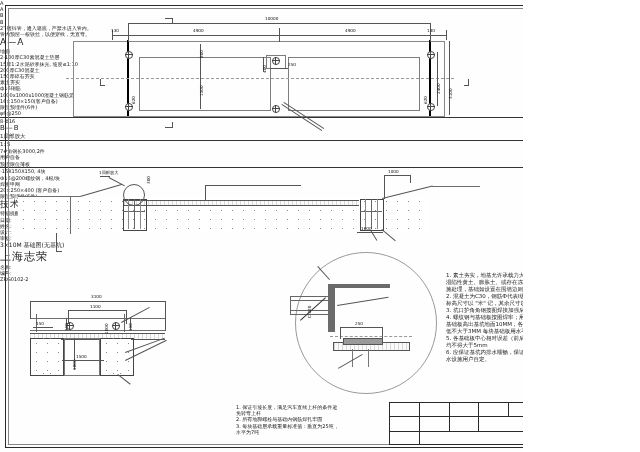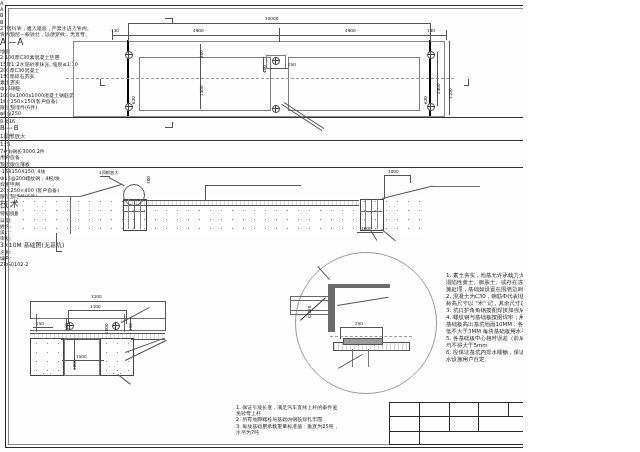--- a/index.html
+++ b/index.html
@@ -335,17 +335,18 @@
     <div class="ln h" style="left:389px;top:416px;width:149px;background:#2a2a2a;"></div>
     <div class="ln h" style="left:389px;top:431px;width:149px;background:#2a2a2a;"></div>
     <div class="ln h" style="left:538px;top:418px;width:92px;background:#2a2a2a;"></div>
     <div class="ln h" style="left:538px;top:431px;width:92px;background:#2a2a2a;"></div>
 
     <div class="t5" style="left:424px;top:407px;">日期:</div>
     <div class="t5" style="left:484px;top:407px;">姓名:</div>
     <div class="t5" style="left:392px;top:421px;">设计:</div>
     <div class="t5" style="left:392px;top:436px;">审核:</div>
     <div class="t6" style="left:440px;top:435px;">3×10M 基础图(无基坑)</div>
+    <div class="t11" style="left:556px;top:404px;letter-spacing:1px;">上海志荣</div>
     <div class="t5" style="left:562px;top:421px;">名称:</div>
     <div class="t5" style="left:542px;top:435px;">编号:</div>
     <div class="t5" style="left:562px;top:435px;">ZRG0102-2</div>
   </div>
 </div>
 
 </body></html>

